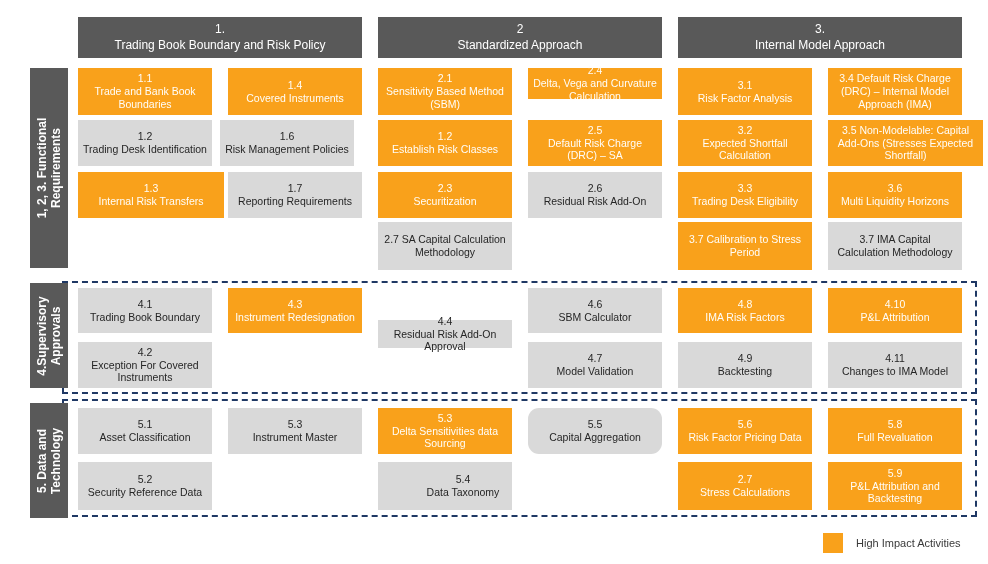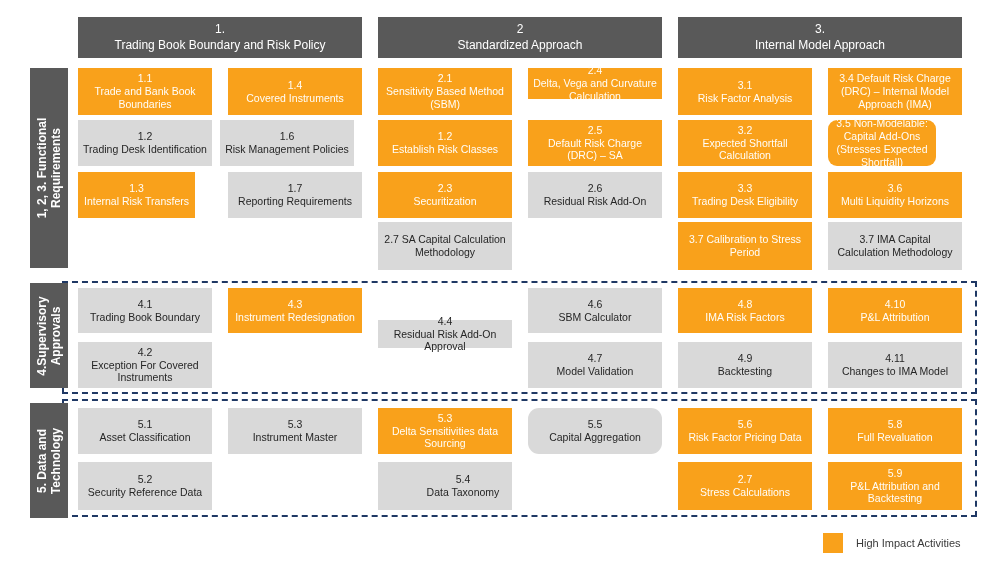--- a/index.html
+++ b/index.html
@@ -113,22 +113,22 @@
       <div class="btitle">Establish Risk Classes</div>
     </div>
     <div class="box hi" style="left: 528px; width: 134px; top: 120px; height: 46px;">
       <div class="bnum">2.5</div>
       <div class="btitle">Default Risk Charge (DRC) – SA</div>
     </div>
     <div class="box hi" style="left: 678px; width: 134px; top: 120px; height: 46px;">
       <div class="bnum">3.2</div>
       <div class="btitle">Expected Shortfall Calculation</div>
     </div>
-    <div class="box hi" style="left: 828px; width: 108px; top: 120px; height: 46px; border-radius: 9px;">3.5 Non-Modelable: Capital Add-Ons (Stresses Expected Shortfall)</div>
-    <div class="box hi" style="left: 78px; width: 117px; top: 172px; height: 46px;">
+    <div class="box hi" style="left: 828px; width: 155px; top: 120px; height: 46px;">3.5 Non-Modelable: Capital Add-Ons (Stresses Expected Shortfall)</div>
+    <div class="box hi" style="left: 78px; width: 146px; top: 172px; height: 46px;">
       <div class="bnum">1.3</div>
       <div class="btitle">Internal Risk Transfers</div>
     </div>
     <div class="box std" style="left: 228px; width: 134px; top: 172px; height: 46px;">
       <div class="bnum">1.7</div>
       <div class="btitle">Reporting Requirements</div>
     </div>
     <div class="box hi" style="left: 378px; width: 134px; top: 172px; height: 46px;">
       <div class="bnum">2.3</div>
       <div class="btitle">Securitization</div>

